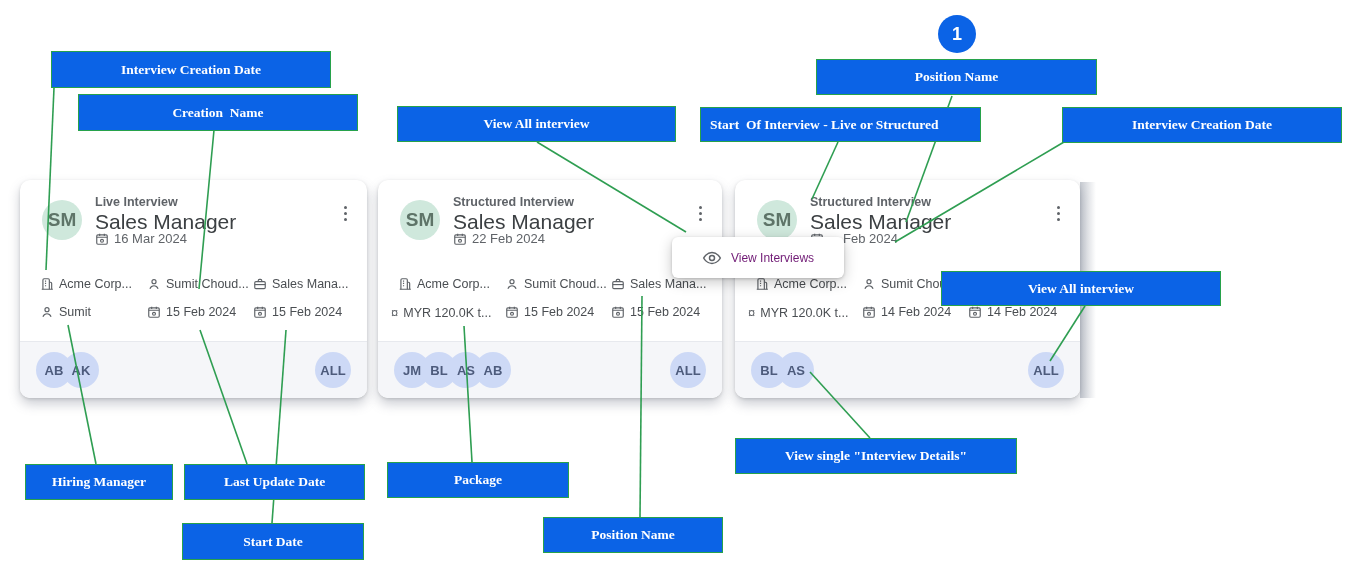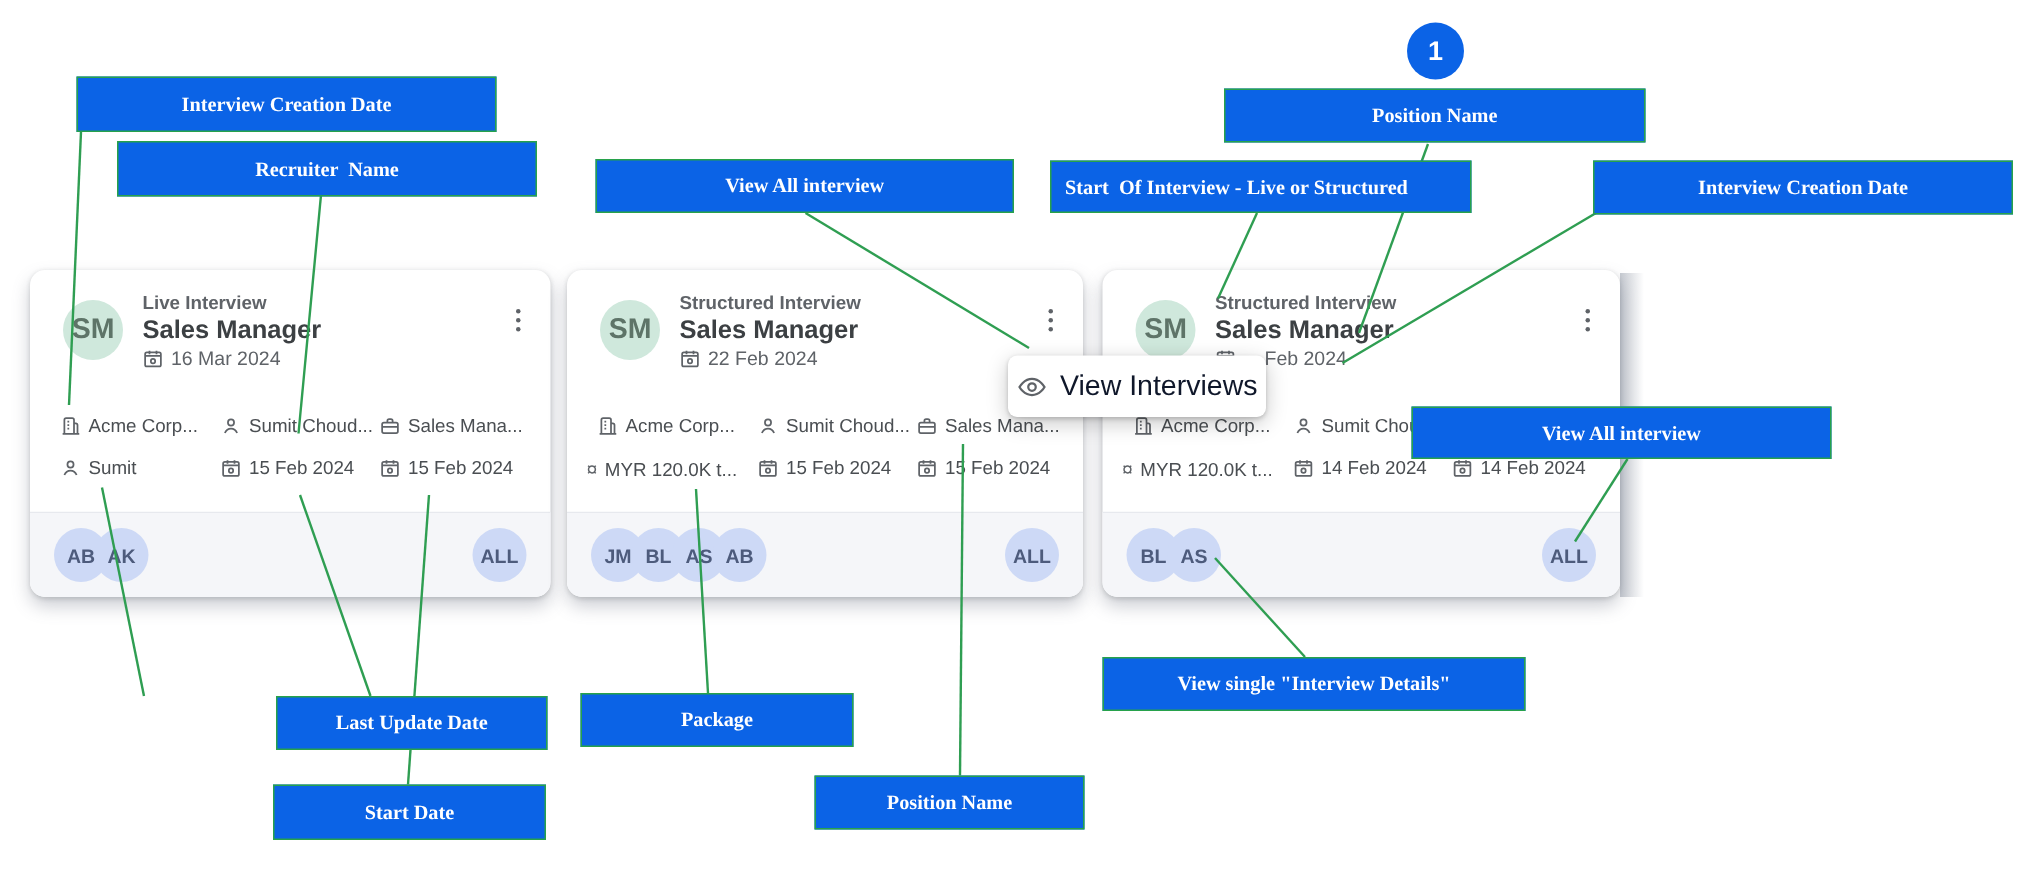--- a/index.html
+++ b/index.html
@@ -15,21 +15,21 @@
   
   .card{position:absolute;top:180px;height:218px;background:#fff;border-radius:10px;
         box-shadow:0 1px 3px rgba(60,64,67,.18),0 6px 12px rgba(96,104,122,.33);z-index:1}
   .card-1{left:20px;width:347px}
   .card-2{left:378px;width:344px}
   .card-3{left:735px;width:345px}
   .avatar{position:absolute;left:22px;top:20px;width:40px;height:40px;border-radius:50%;
           background:var(--mint-bg);color:var(--mint-text);display:flex;align-items:center;
           justify-content:center;font-weight:bold;font-size:19px}
   .itype{position:absolute;left:75px;top:15px;font-size:12.5px;font-weight:bold;color:var(--text-gray)}
-  .ipos{position:absolute;left:75px;top:30px;font-size:17px;font-weight:bold;color:var(--text-dark)}
+  .ipos{position:absolute;left:75px;top:30px;font-size:21px;font-weight:normal;color:var(--text-dark)}
   .hdate{position:absolute;left:75px;top:51px;font-size:13px;color:var(--text-gray);
          display:flex;align-items:center;gap:5px}
   .date-gap{margin-left:14px}
   .kebab{position:absolute;right:18px;top:22px;display:flex;flex-direction:column;align-items:center;cursor:pointer;padding:2px}
   .kebab i{width:3px;height:3px;border-radius:50%;background:var(--text-gray);margin:1.5px 0}
   .cell{position:absolute;display:flex;align-items:center;gap:5px;font-size:12.5px;color:#4a4e52;white-space:nowrap}
   .r1{top:97px}.r2{top:125px}
   .c1{left:20px}.c2{left:127px}.c3{left:233px}
   .ic{width:14px;height:14px;color:var(--text-gray);flex:none}
   .cur{font-size:13px;color:var(--text-gray)}
@@ -38,22 +38,22 @@
   .members{position:absolute;left:16px;top:10px;display:flex}
   .member,.allbadge{width:36px;height:36px;border-radius:50%;background:var(--member-bg);
           color:var(--member-text);display:flex;align-items:center;justify-content:center;
           font-size:13px;font-weight:bold;cursor:pointer}
   .member+.member{margin-left:-9px}
   .allbadge{position:absolute;right:16px;top:10px}
 
   
   .popup{position:absolute;left:672px;top:237px;width:172px;height:41px;background:#fff;
          border-radius:6px;box-shadow:0 1px 3px rgba(0,0,0,.18),0 4px 14px rgba(0,0,0,.22);
-         display:flex;align-items:center;justify-content:center;gap:9px;font-size:19px;
-         color:#0f172a;z-index:4;cursor:pointer}
+         display:flex;align-items:center;justify-content:center;gap:9px;font-size:12px;
+         color:#701a75;z-index:4;cursor:pointer}
   .eye{width:20px;height:20px;color:var(--text-gray)}
 
   
   .note{position:absolute;background:var(--accent-blue);border:1px solid var(--border-green);
         color:#fff;font-family:Liberation Serif, serif;font-weight:bold;font-size:13.5px;
         display:flex;align-items:center;justify-content:center;white-space:pre;z-index:5}
   .n-left{justify-content:flex-start;padding-left:9px}
   .b1{left:51px;top:51px;width:280px;height:37px}
   .b2{left:78px;top:94px;width:280px;height:37px}
   .b3{left:397px;top:106px;width:279px;height:36px}
@@ -307,25 +307,26 @@
   <div class="popup">
     <svg class="eye" viewBox="0 0 24 24" fill="none" stroke="currentColor" stroke-width="1.8">
         <path d="M2 12s3.5-6.5 10-6.5S22 12 22 12s-3.5 6.5-10 6.5S2 12 2 12z"></path>
         <circle cx="12" cy="12" r="3"></circle>
       </svg>
     <span>View Interviews</span>
   </div>
 
   <div class="step">1</div>
   <div class="note b1">Interview Creation Date</div>
-  <div class="note b2">Recruiter  Name</div>
+  <div class="note b2">Creation  Name</div>
   <div class="note b3">View All interview</div>
   <div class="note b4">Position Name</div>
   <div class="note b5 n-left">Start  Of Interview - Live or Structured</div>
   <div class="note b6">Interview Creation Date</div>
   <div class="note b7">View All interview</div>
+  <div class="note b8">Hiring Manager</div>
   <div class="note b9">Last Update Date</div>
   <div class="note b10">Package</div>
   <div class="note b11">View single "Interview Details"</div>
   <div class="note b12">Position Name</div>
   <div class="note b13">Start Date</div>
 
 </div>
 
 </body></html>

